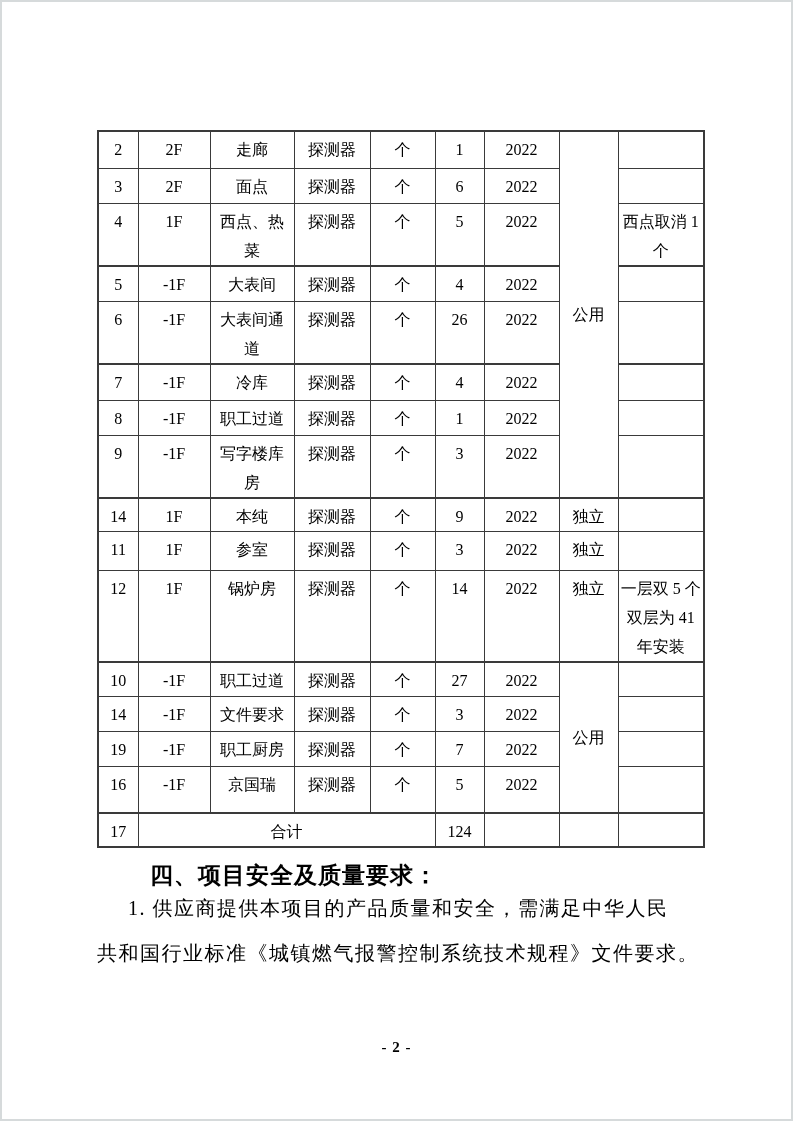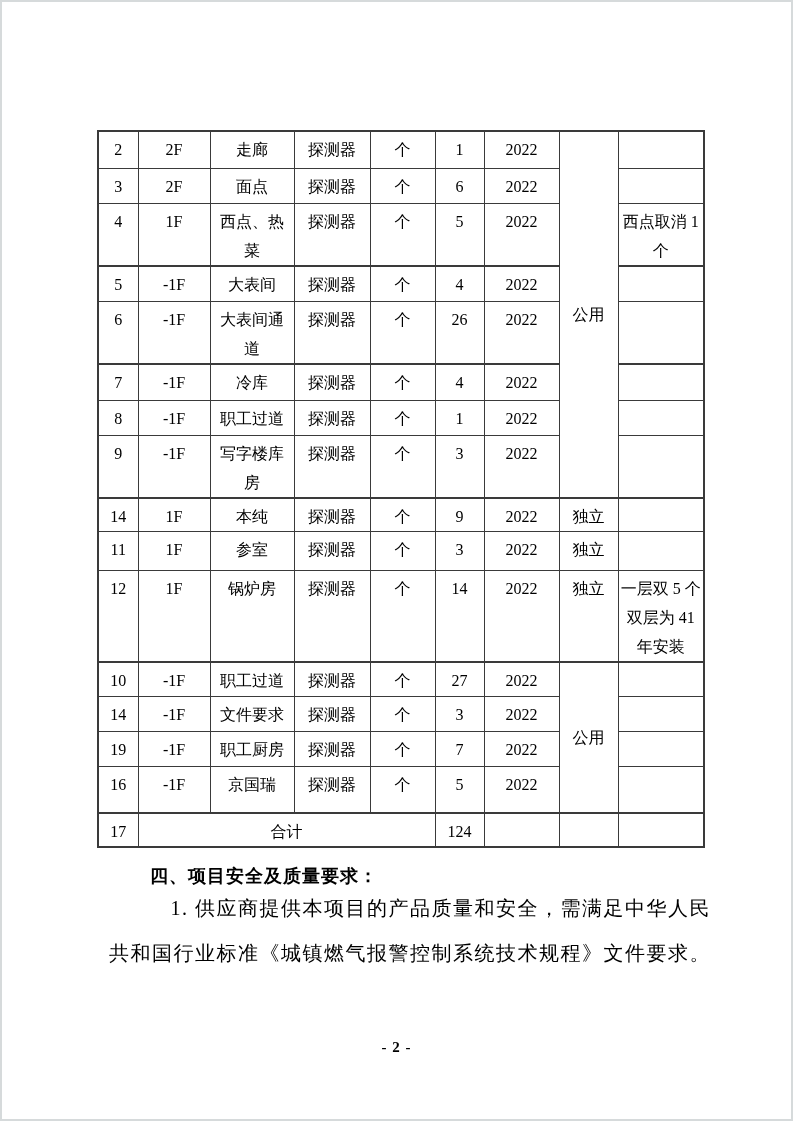--- a/index.html
+++ b/index.html
@@ -28,31 +28,31 @@
     text-align:center;
     vertical-align:top;
     padding:3px 2px 0 2px;
     white-space:pre-line;
     overflow:hidden;
   }
   table.doc-table tr.bt2 td{border-top-width:2px;}
   table.doc-table td.vmid{vertical-align:middle;padding-top:0;}
   .sec-heading{
     position:absolute;left:148px;top:859px;
-    font-size:18px;line-height:30px;font-weight:bold;
+    font-size:23px;line-height:30px;font-weight:bold;
     letter-spacing:1px;
     white-space:nowrap;
   }
   .sec-para{
     position:absolute;left:95px;top:884px;width:614px;
     font-size:20px;line-height:45px;
     letter-spacing:1.5px;
     text-indent:31px;
     white-space:pre-line;
-    text-align:right;
+    text-align:left;
   }
   .page-number{
     position:absolute;left:0;top:1034px;width:100%;
     text-align:center;
     font-size:15px;line-height:22px;font-weight:bold;
     letter-spacing:1px;
   }
 </style>
 </head>
 <body>

